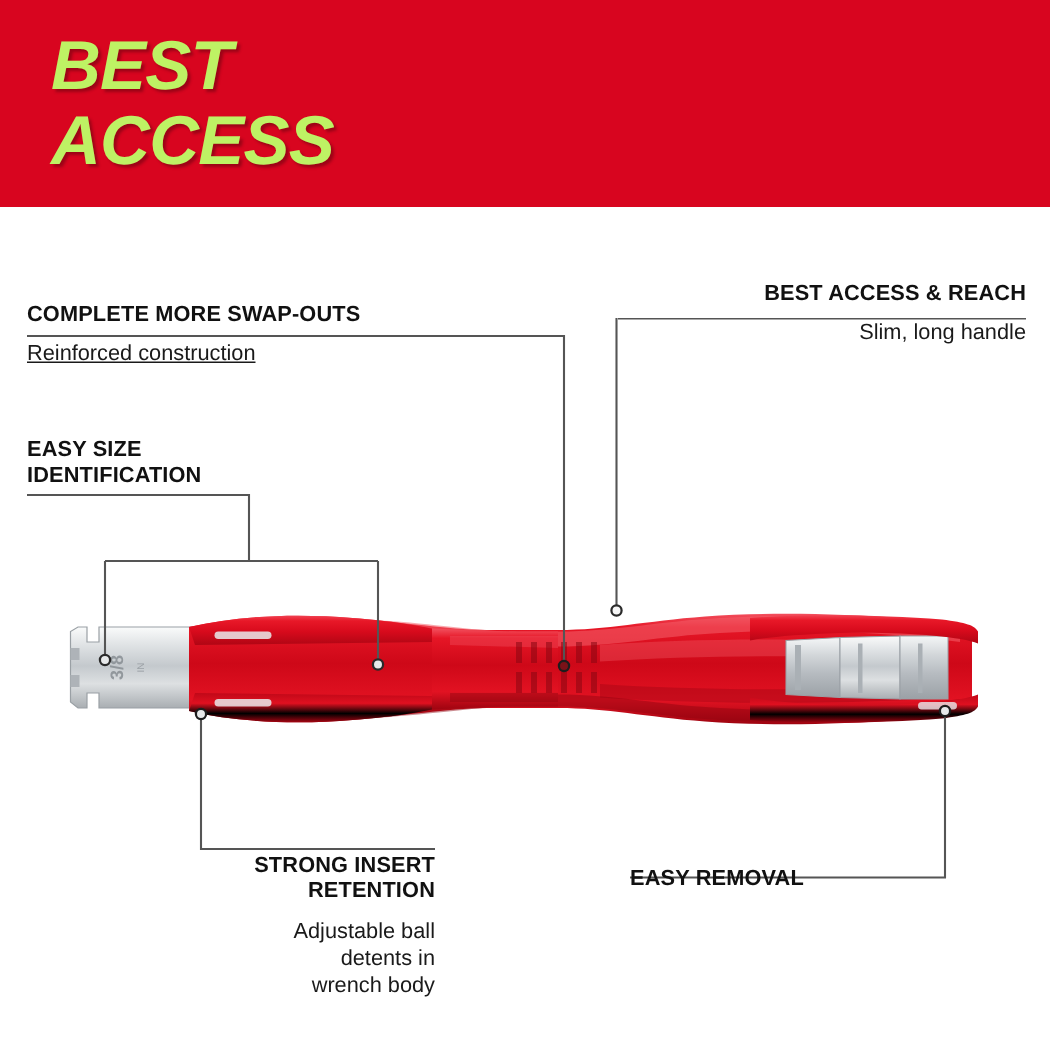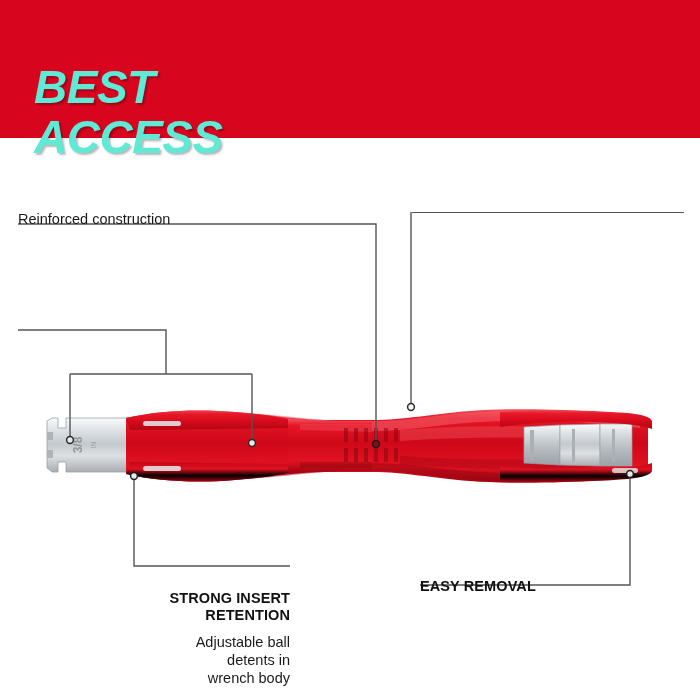--- a/index.html
+++ b/index.html
@@ -24,30 +24,29 @@
     position: absolute;
     left: 0; top: 0;
     width: 700px;
     height: 138px;
     background: #D8051F;
   }
   .banner-title {
     position: absolute;
     left: 34px;
     top: 18px;
-    color: #5eead4;
+    color: #bef264;
     font-family: "Liberation Sans", sans-serif;
     font-weight: bold;
     font-style: italic;
     font-size: 46px;
     line-height: 50px;
     letter-spacing: -0.5px;
     text-shadow: 2px 2px 2px rgba(0,0,0,0.28);
     white-space: pre-line;
-    margin-top: 44px;
   }
 
   
   .callout { position: absolute; }
   .callout .head {
     font-family: "Liberation Sans", sans-serif;
     font-weight: bold;
     font-size: 14.5px;
     line-height: 17px;
     color: #111111;
@@ -267,30 +266,37 @@
       <circle cx="376" cy="444" r="3.4" fill="#7A1218" stroke="#1d1d1d" stroke-width="1.5"></circle>
       <circle cx="411" cy="407" r="3.4" fill="#f6f6f6" stroke="#2a2a2a" stroke-width="1.5"></circle>
       <circle cx="70" cy="440" r="3.4" fill="#e7e9ea" stroke="#2a2a2a" stroke-width="1.5"></circle>
       <circle cx="252" cy="443" r="3.4" fill="#e7e9ea" stroke="#2a2a2a" stroke-width="1.5"></circle>
       <circle cx="134" cy="476" r="3.4" fill="#e7e9ea" stroke="#1d1d1d" stroke-width="1.5"></circle>
       <circle cx="630" cy="474" r="3.4" fill="#e7e9ea" stroke="#1d1d1d" stroke-width="1.5"></circle>
     </g>
   </svg>
 
   <div class="callout align-left" style="left:18px; top:202px; width:360px;">
-    <div class="body" style="padding-top:8px;">Reinforced construction</div>
-  </div>
-
+    <div class="head">COMPLETE MORE SWAP-OUTS</div>
+    <div class="body" style="padding-top:8px;text-decoration:underline;">Reinforced construction</div>
+  </div>
+
+  <div class="callout align-right" style="left:412px; top:188px; width:272px;">
+    <div class="head">BEST ACCESS &amp; REACH</div>
+    <div class="body" style="padding-top:8px;">Slim, long handle</div>
+  </div>
   <div class="rule" style="left:412px; top:212px; width:272px;"></div>
 
   <div class="callout align-left" style="left:18px; top:292px; width:200px;">
+    <div class="head">EASY SIZE
+IDENTIFICATION</div>
   </div>
 
   <div class="callout align-right" style="left:134px; top:566px; width:156px;">
-    <div class="head" style="padding-left:12px; padding-top:3px;margin-top:21px;">STRONG INSERT
+    <div class="head" style="padding-left:12px; padding-top:3px;">STRONG INSERT
 RETENTION</div>
     <div class="body" style="padding-top:9px;">Adjustable ball
 detents in
 wrench body</div>
   </div>
 
   <div class="callout align-left" style="left:420px; top:578px; width:212px;">
     <div class="head">EASY REMOVAL</div>
   </div>
 

